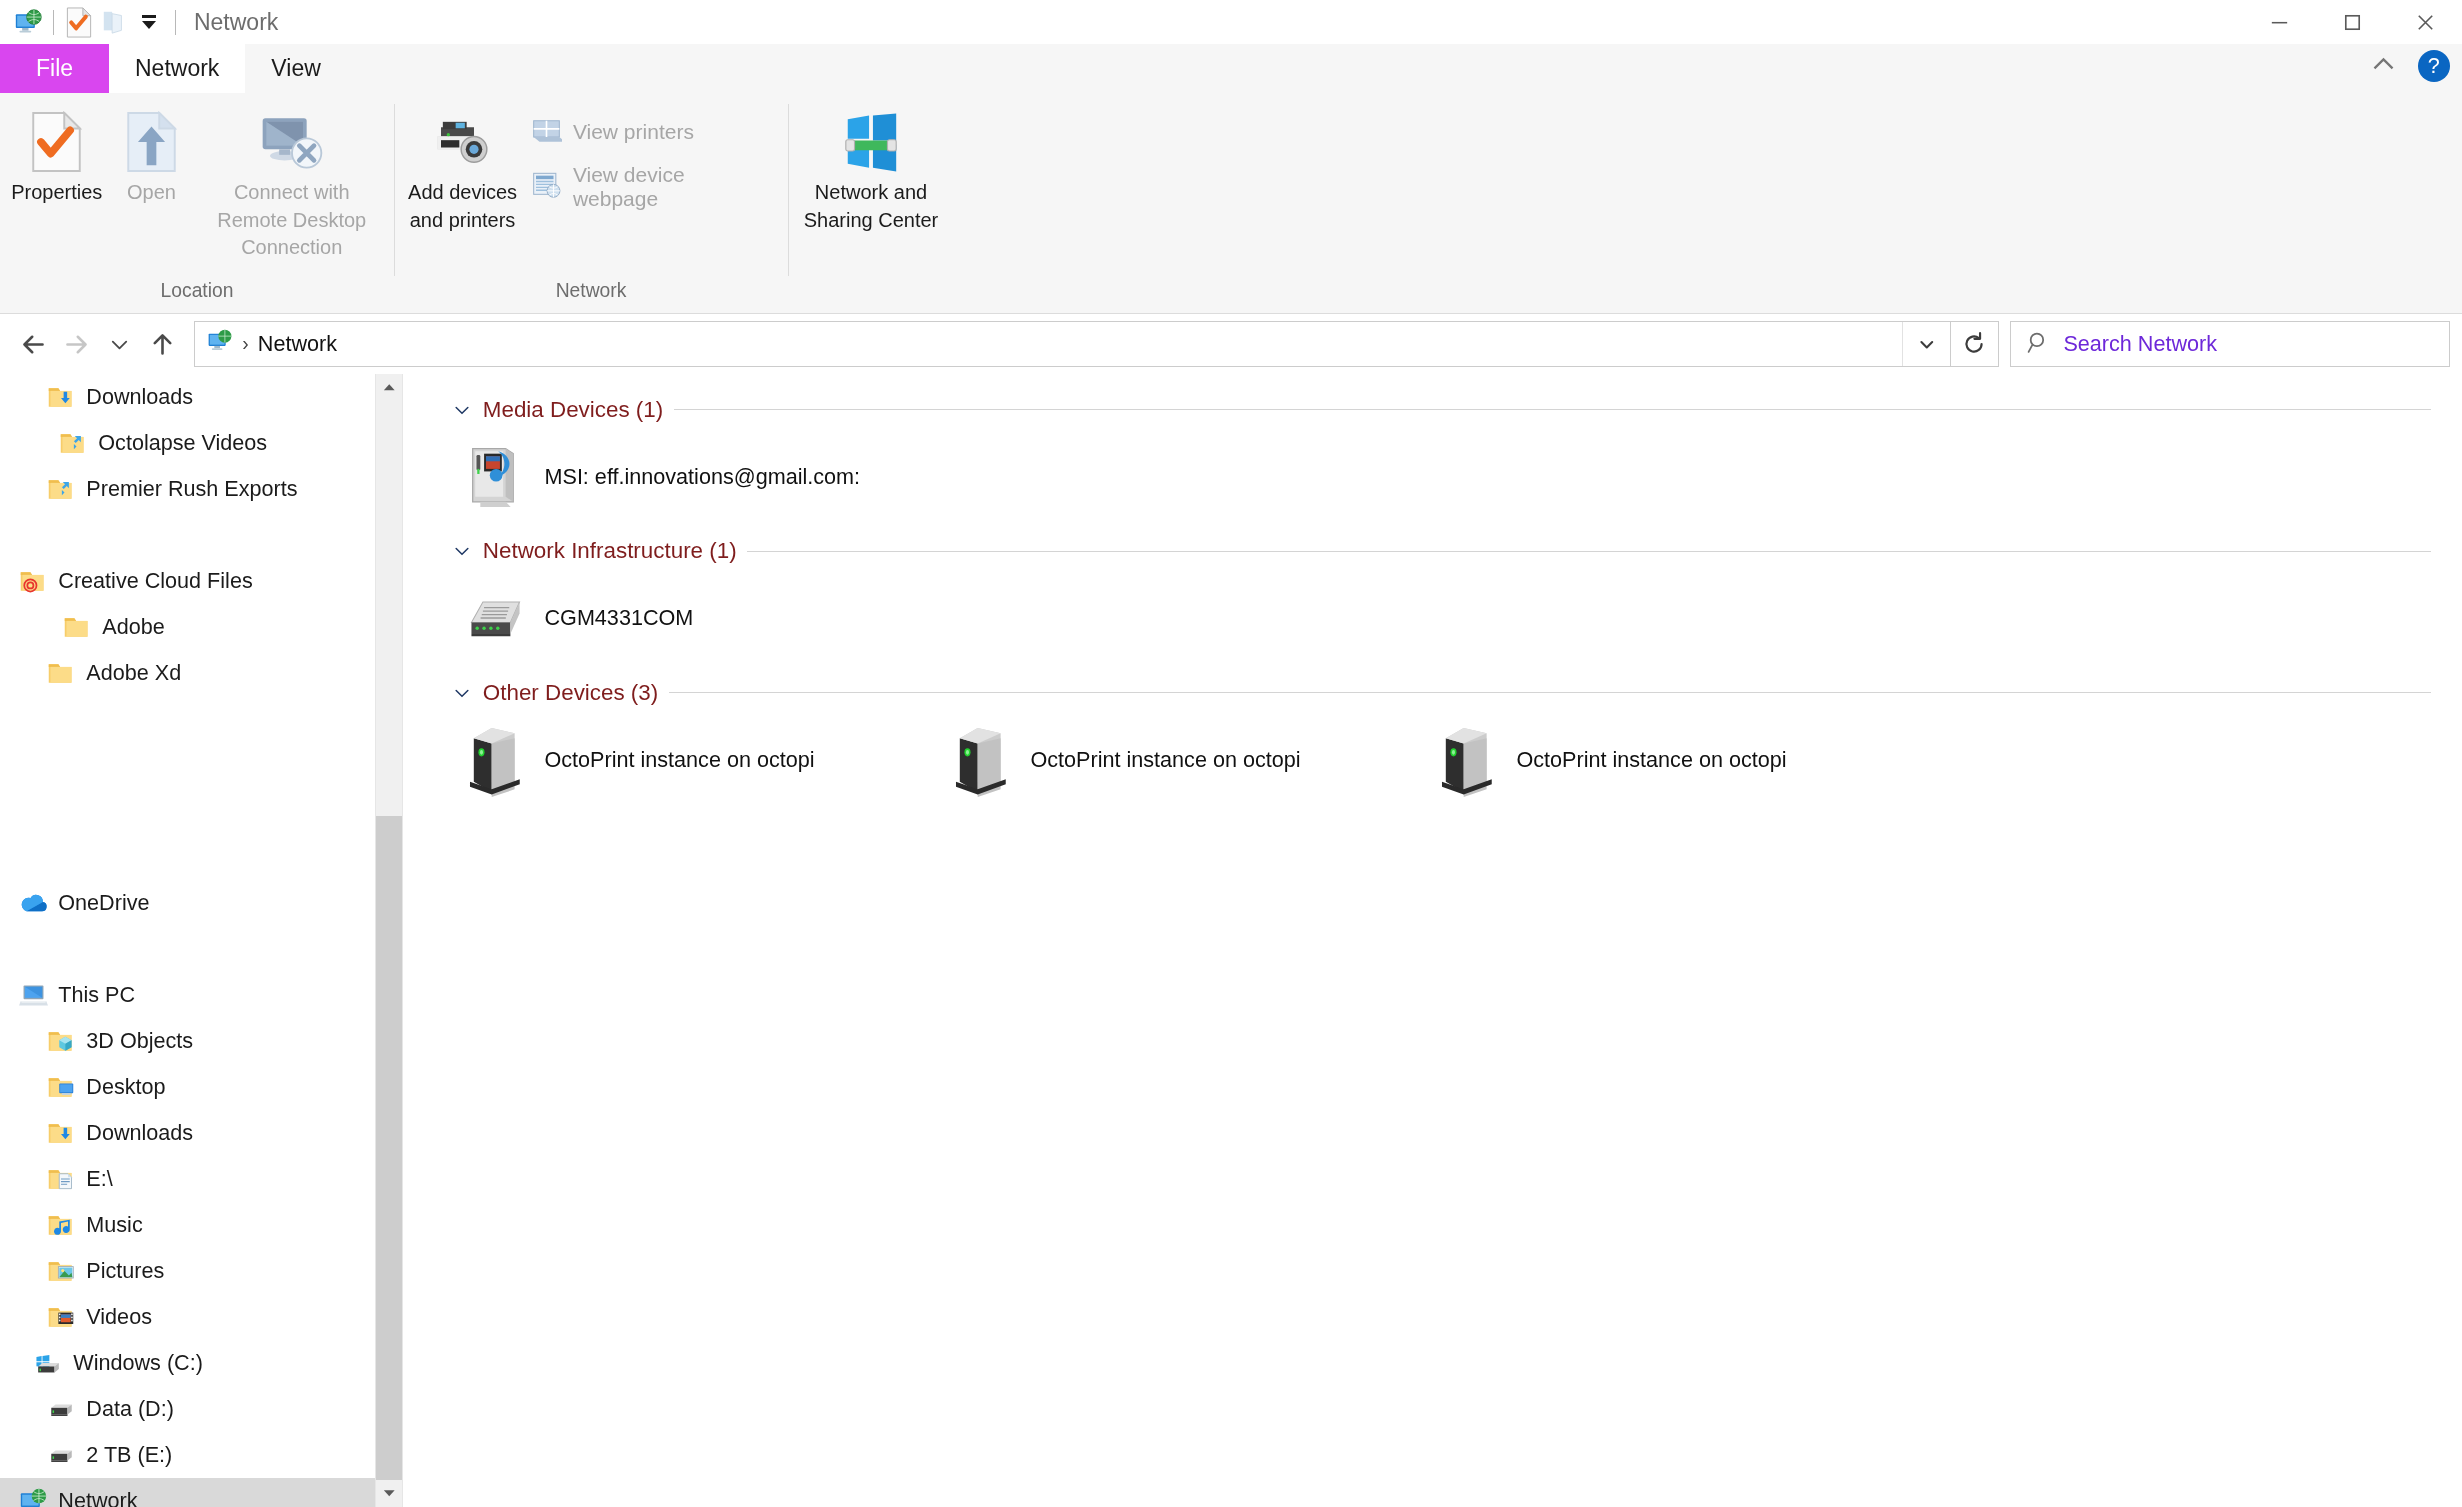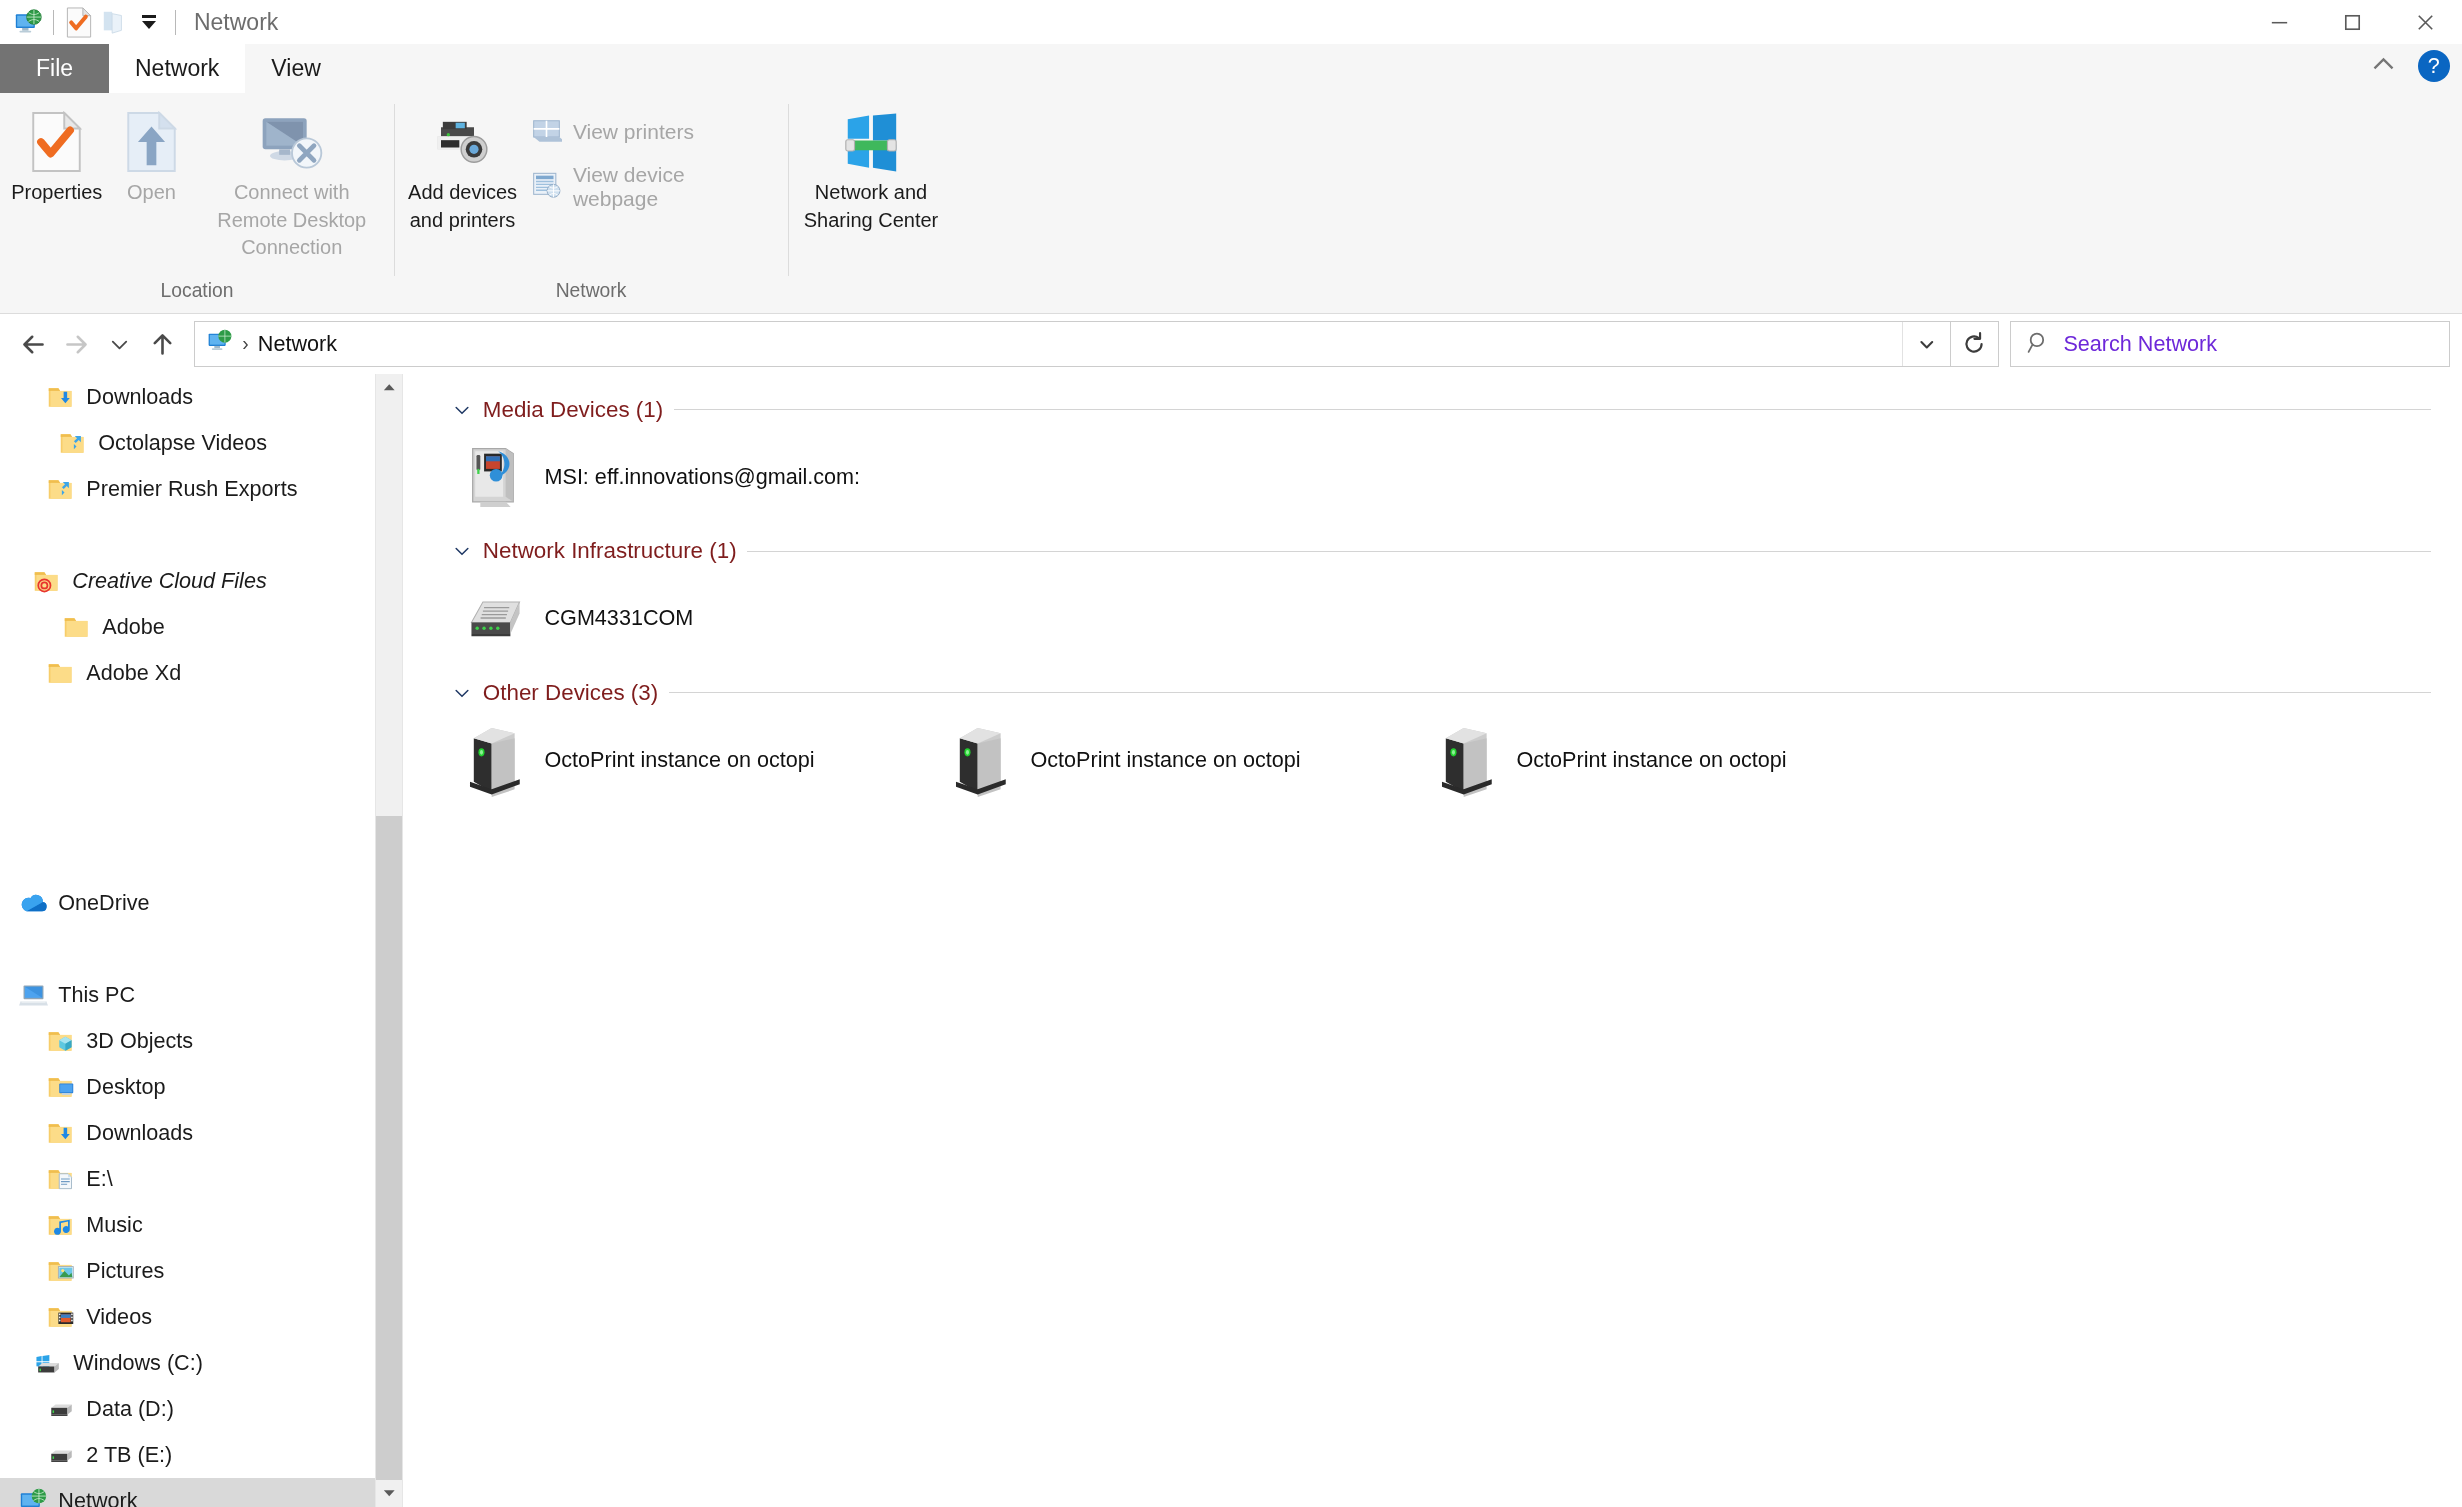--- a/index.html
+++ b/index.html
@@ -37,21 +37,21 @@
   
   .tabrow {
     height: 49px; background: #f6f6f6; display: flex;
     align-items: flex-end; position: relative;
   }
   .tab {
     height: 49px; display: flex; align-items: center; justify-content: center;
     font-size: 23px; color: #1b1b1b; padding: 0 26px; min-width: 77px;
     font-family: "Liberation Sans", sans-serif; cursor: default;
   }
-  .tab.file { background: #737373; color: #ffffff; min-width: 109px; }
+  .tab.file { background: #d946ef; color: #ffffff; min-width: 109px; }
   .tab.active { background: #ffffff; }
   .ribbon-right {
     position: absolute; right: 12.3px; top: 4.6px;
     display: flex; align-items: center; gap: 18.5px;
   }
   .help-btn {
     width: 32px; height: 32px; border-radius: 50%; background: #0a66c2;
     color: #fff; font-size: 21.6px; display: flex; align-items: center;
     justify-content: center; font-family: "Liberation Sans", sans-serif;
   }
@@ -471,21 +471,21 @@
               <path d="M2 6h11l2 3h13v18H2z" fill="#f7cd6a"></path>
               <path d="M2 6h11l2 3H2z" fill="#f0be4e"></path>
               <path d="M4 9h24v18H4z" fill="#fcdc88"></path>
               <path d="M18 8h7v7l-2.4-2.4-3.5 3.5-2-2 3.5-3.5z" fill="#3da5e8"></path>
               <path d="M17 17l3 3-3 3z" fill="#3da5e8"></path>
             </svg>
           </span>
           <span>Premier Rush Exports</span>
         </div>
         <div class="spacer-row"></div>
-        <div class="navrow" style="padding-left: 31px; font-style: italic;">
+        <div class="navrow" style="padding-left: 17px;">
           <span class="nicon">
             <svg width="28" height="28" viewBox="0 0 32 32">
               <path d="M2 6h11l2 3h13v18H2z" fill="#f7cd6a"></path>
               <path d="M2 6h11l2 3H2z" fill="#f0be4e"></path>
               <path d="M4 9h24v18H4z" fill="#fcdc88"></path>
               <circle cx="13" cy="21" r="7" fill="none" stroke="#e8352e" stroke-width="2"></circle>
               <circle cx="13" cy="21" r="3.5" fill="none" stroke="#e8352e" stroke-width="2"></circle>
             </svg>
           </span>
           <span>Creative Cloud Files</span>

